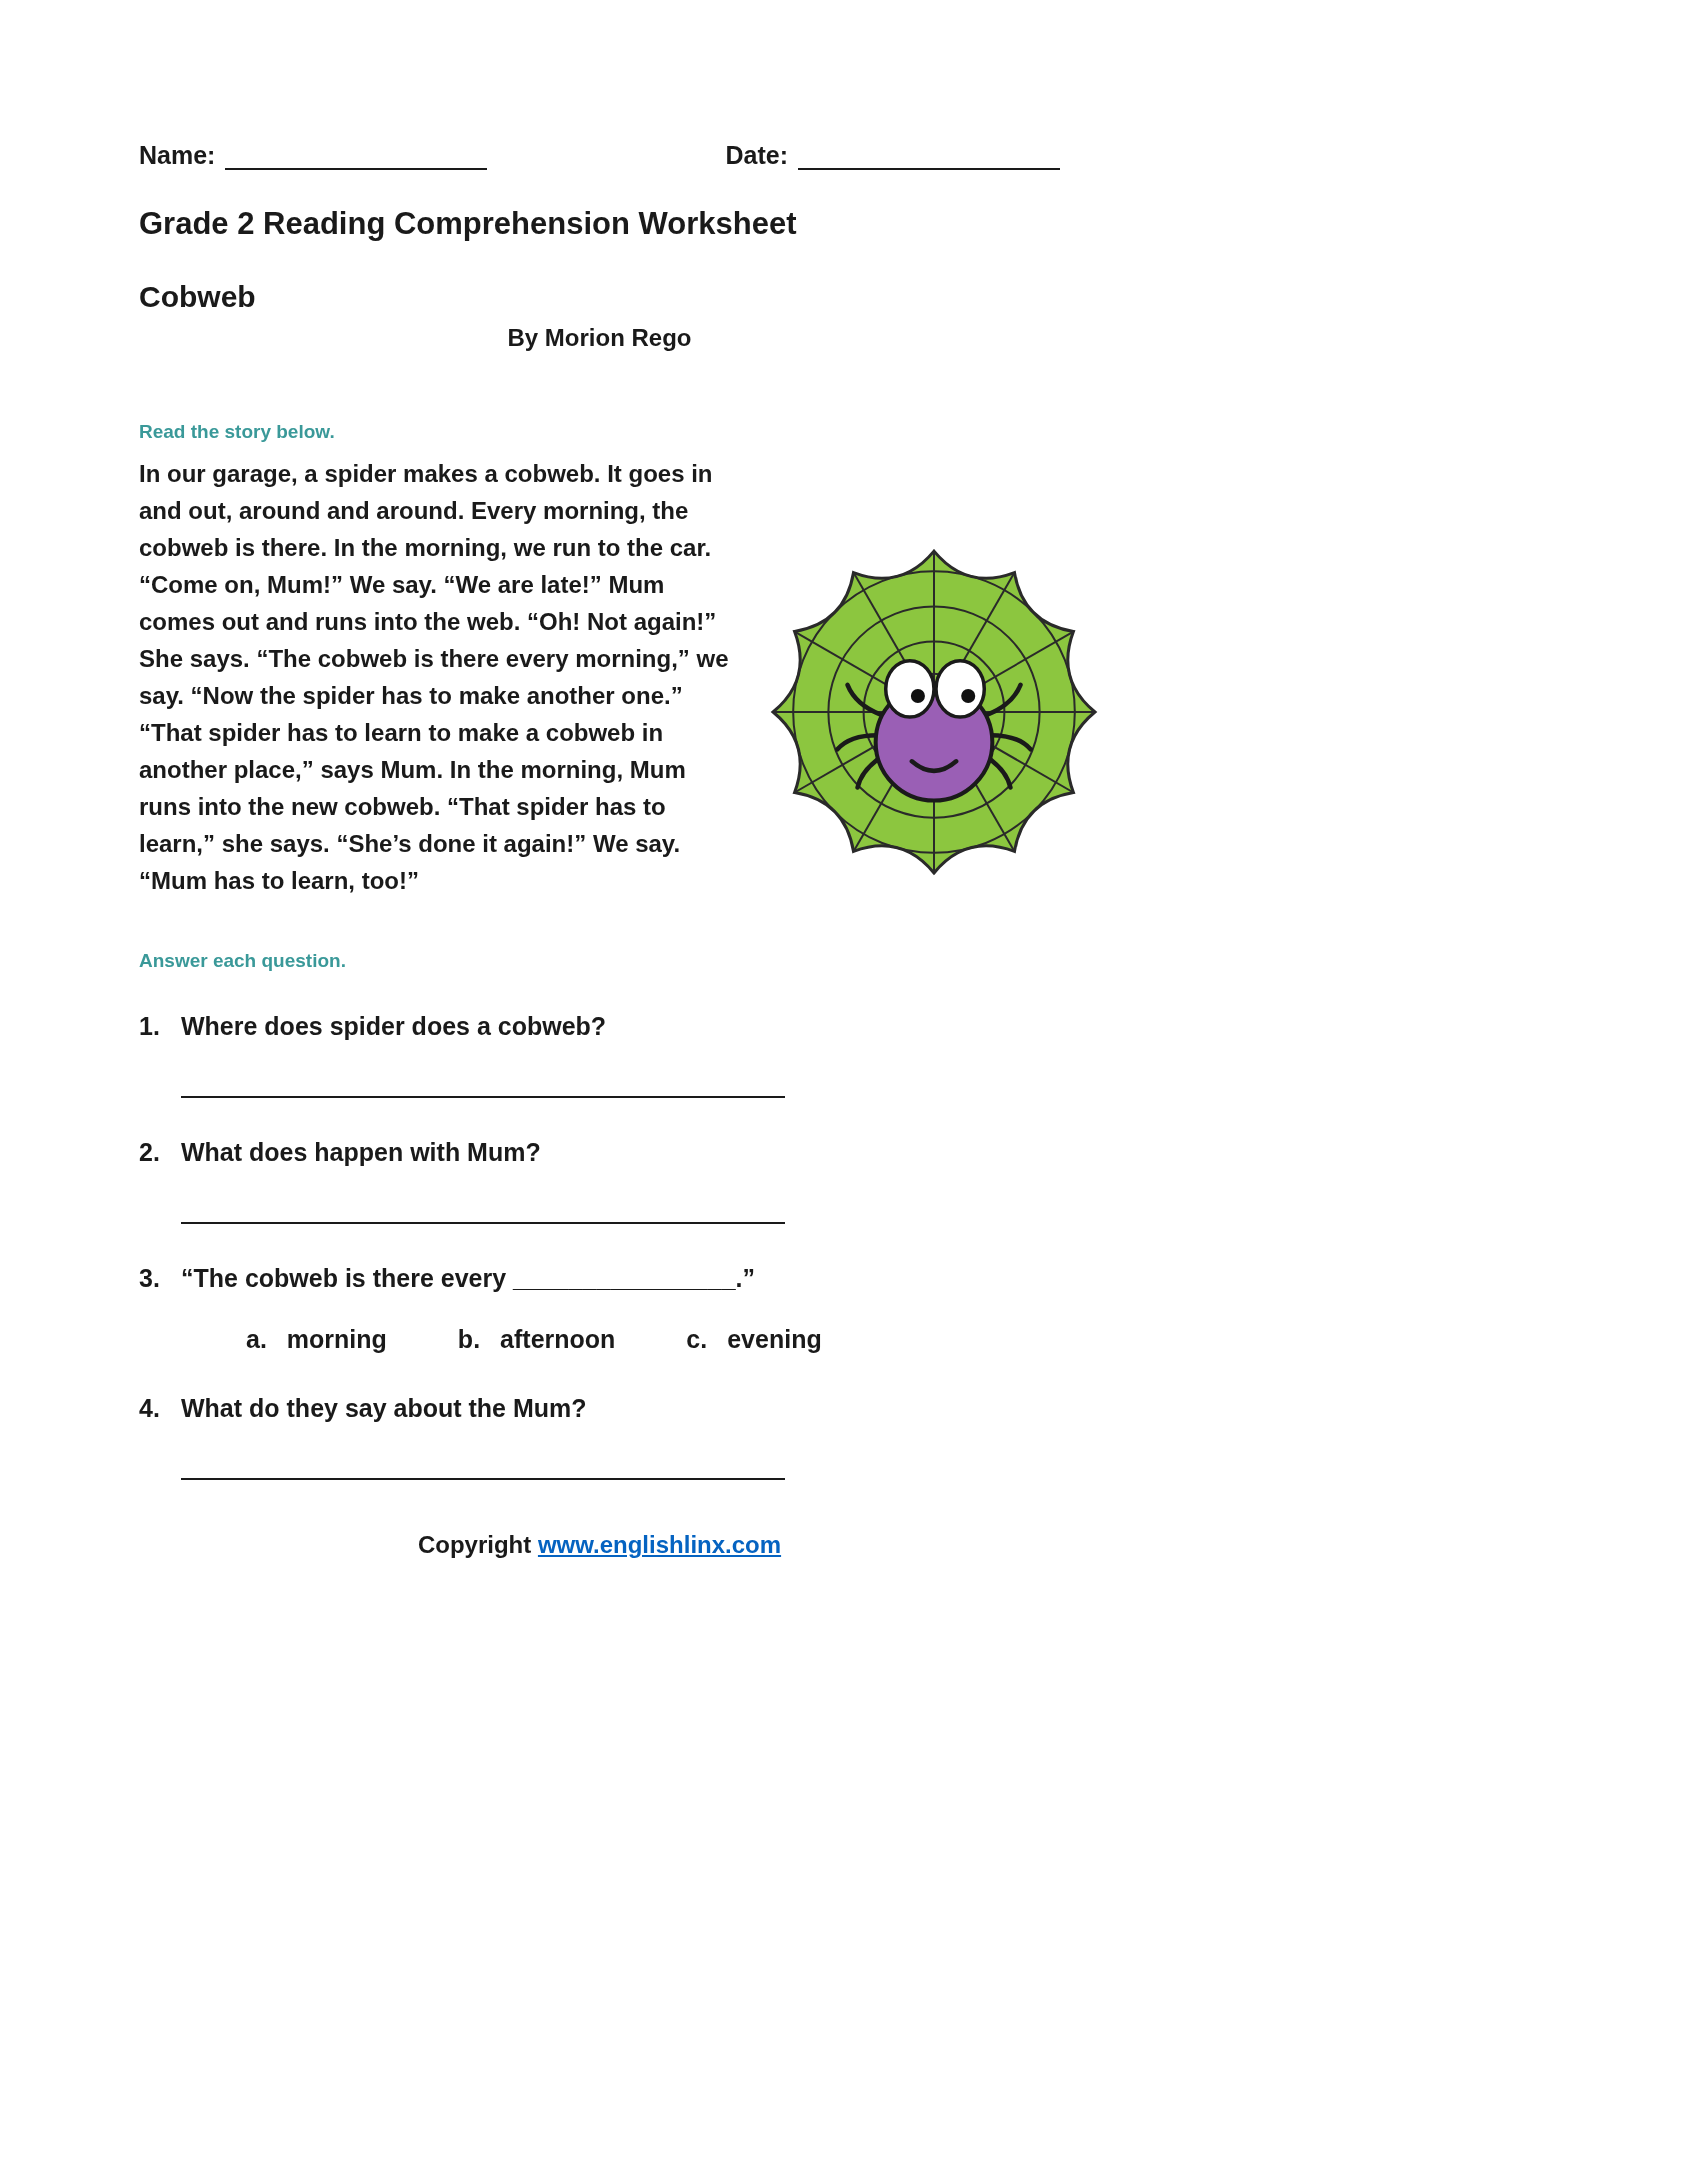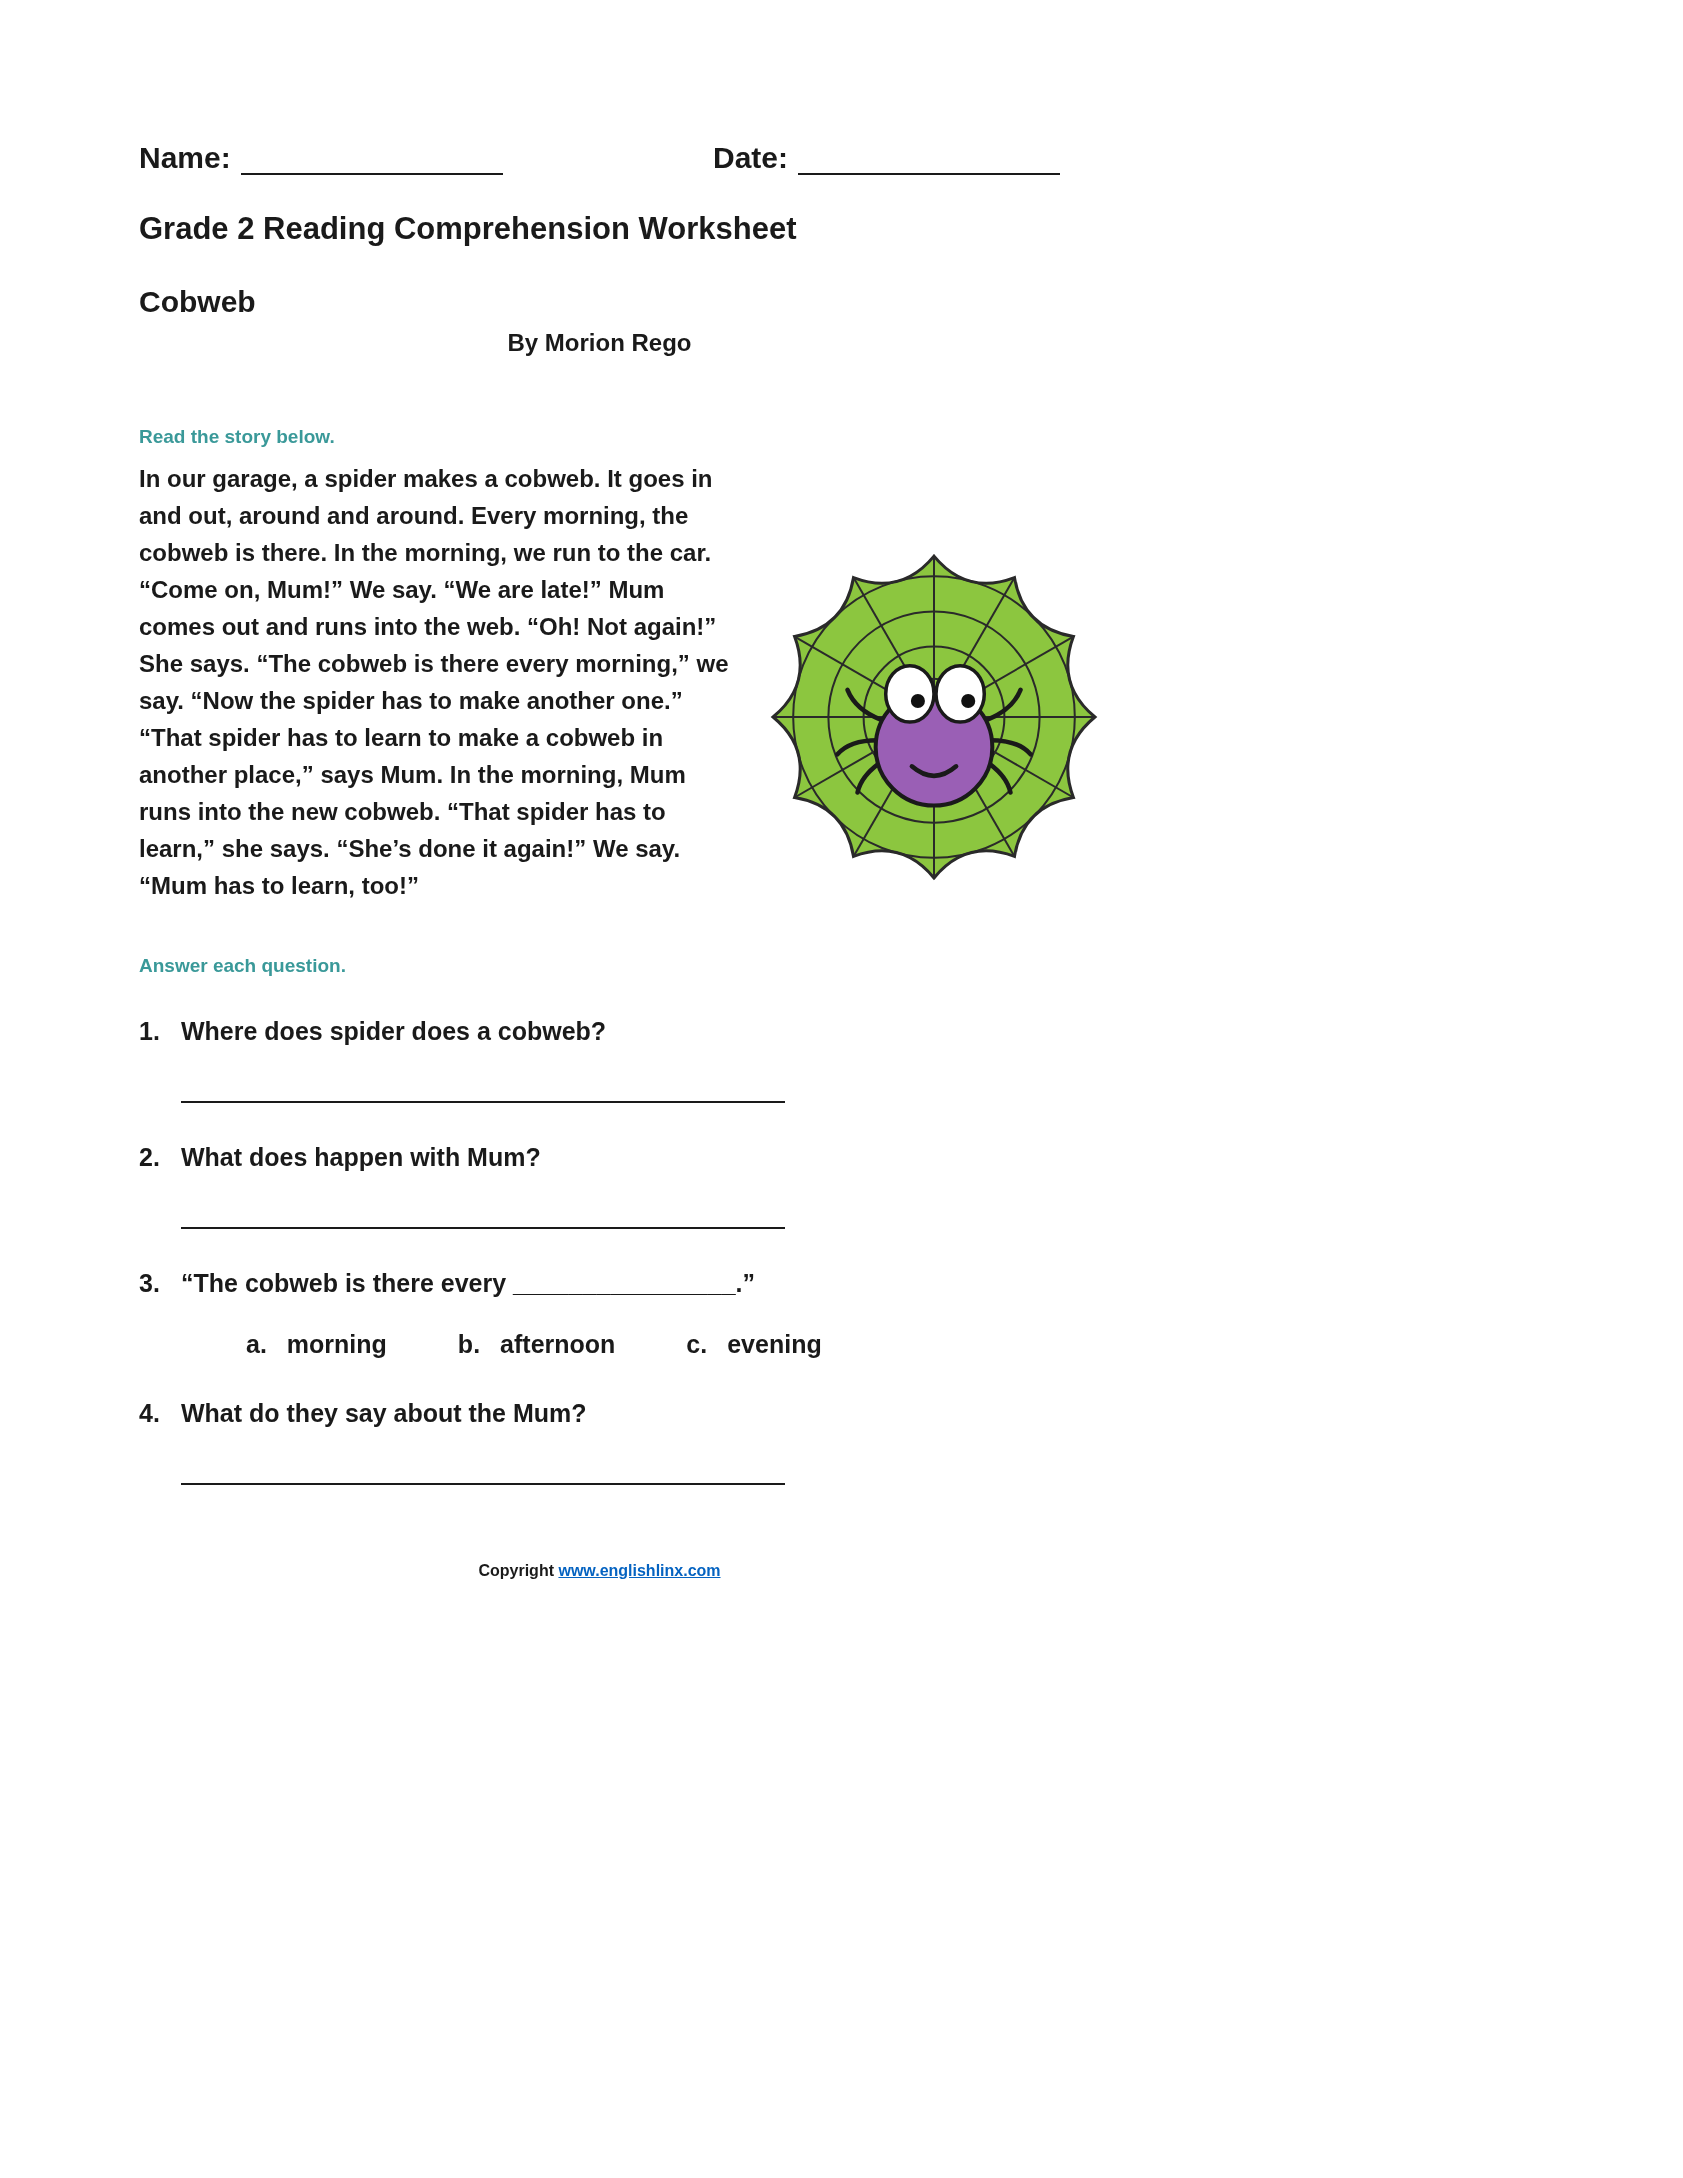--- a/index.html
+++ b/index.html
@@ -15,21 +15,21 @@
     box-sizing: border-box;
     padding: 141px 0 0 139px;
     width: 1059px;
   }
   .content { width: 921px; }
 
   
   .topline {
     display: flex;
     justify-content: space-between;
-    font-size: 30px;
+    font-size: 25px;
     font-weight: bold;
     text-align: right;
   }
   .topline .pair { display: flex; align-items: flex-end; }
   .blank-line {
     display: inline-block;
     border-bottom: 2.5px solid #1a1a1a;
     height: 1.0em;
   }
   .name-blank, .date-blank { width: 262px; margin-left: 10px; }
@@ -95,22 +95,22 @@
     gap: 71px;
     margin: 32px 0 0 107px;
     font-size: 25px;
     font-weight: bold;
   }
   .options-row .option { display: flex; gap: 20px; }
 
   .footer {
     clear: both;
     text-align: center;
-    margin-top: 77px;
-    font-size: 16px;
+    margin-top: 51px;
+    font-size: 24px;
     font-weight: bold;
   }
   .footer a {
     color: #0563C1;
     text-decoration: underline;
   }
 </style>
 </head>
 <body>
 

